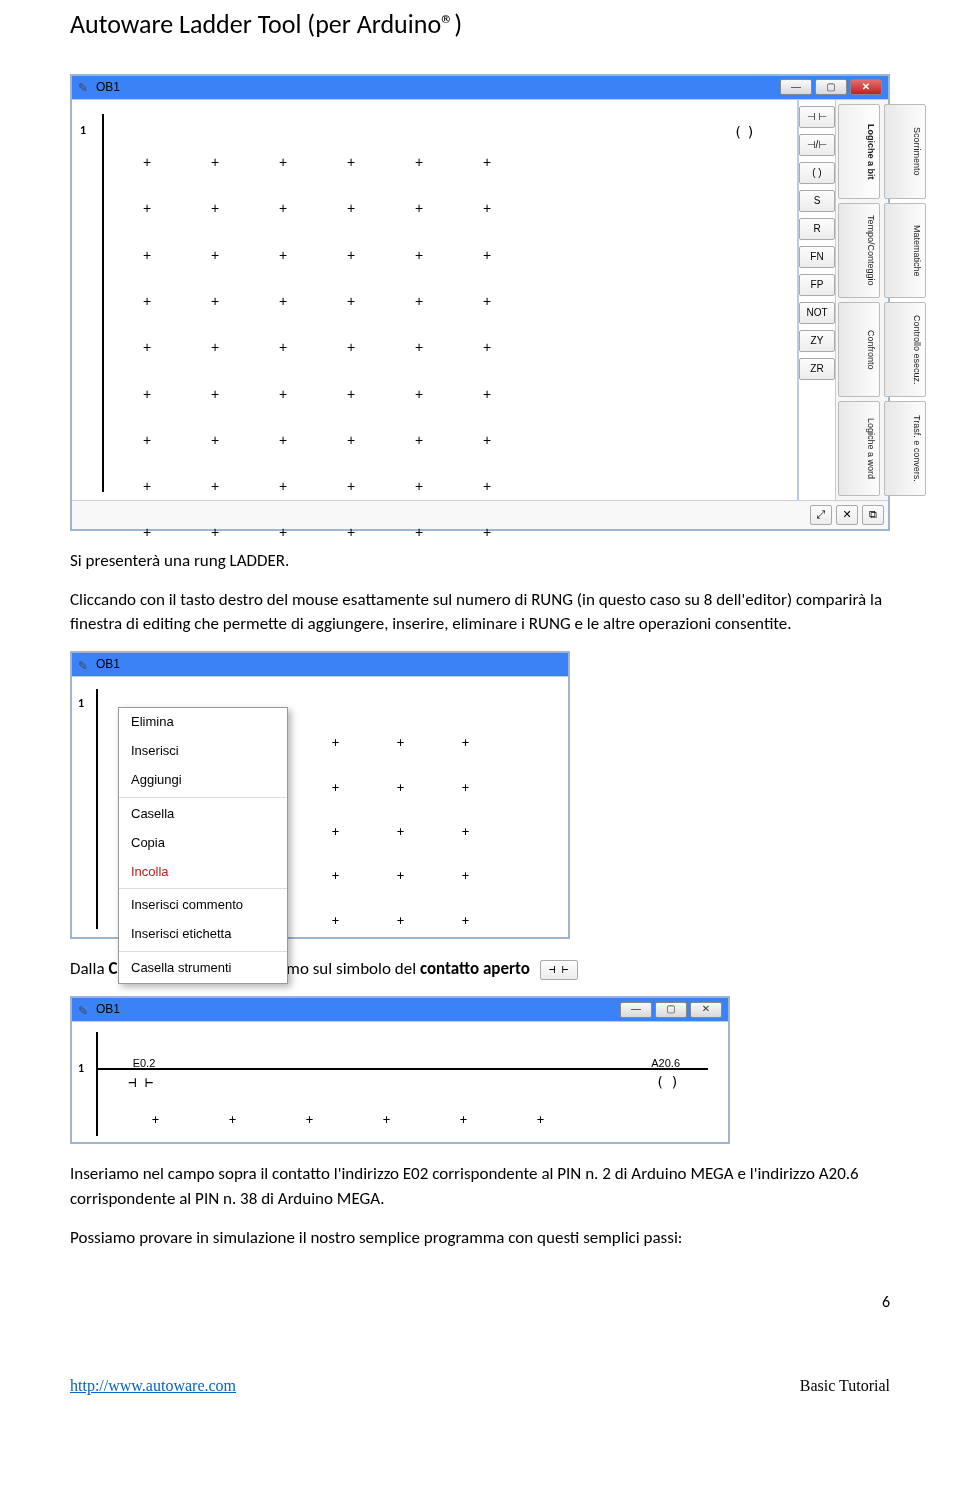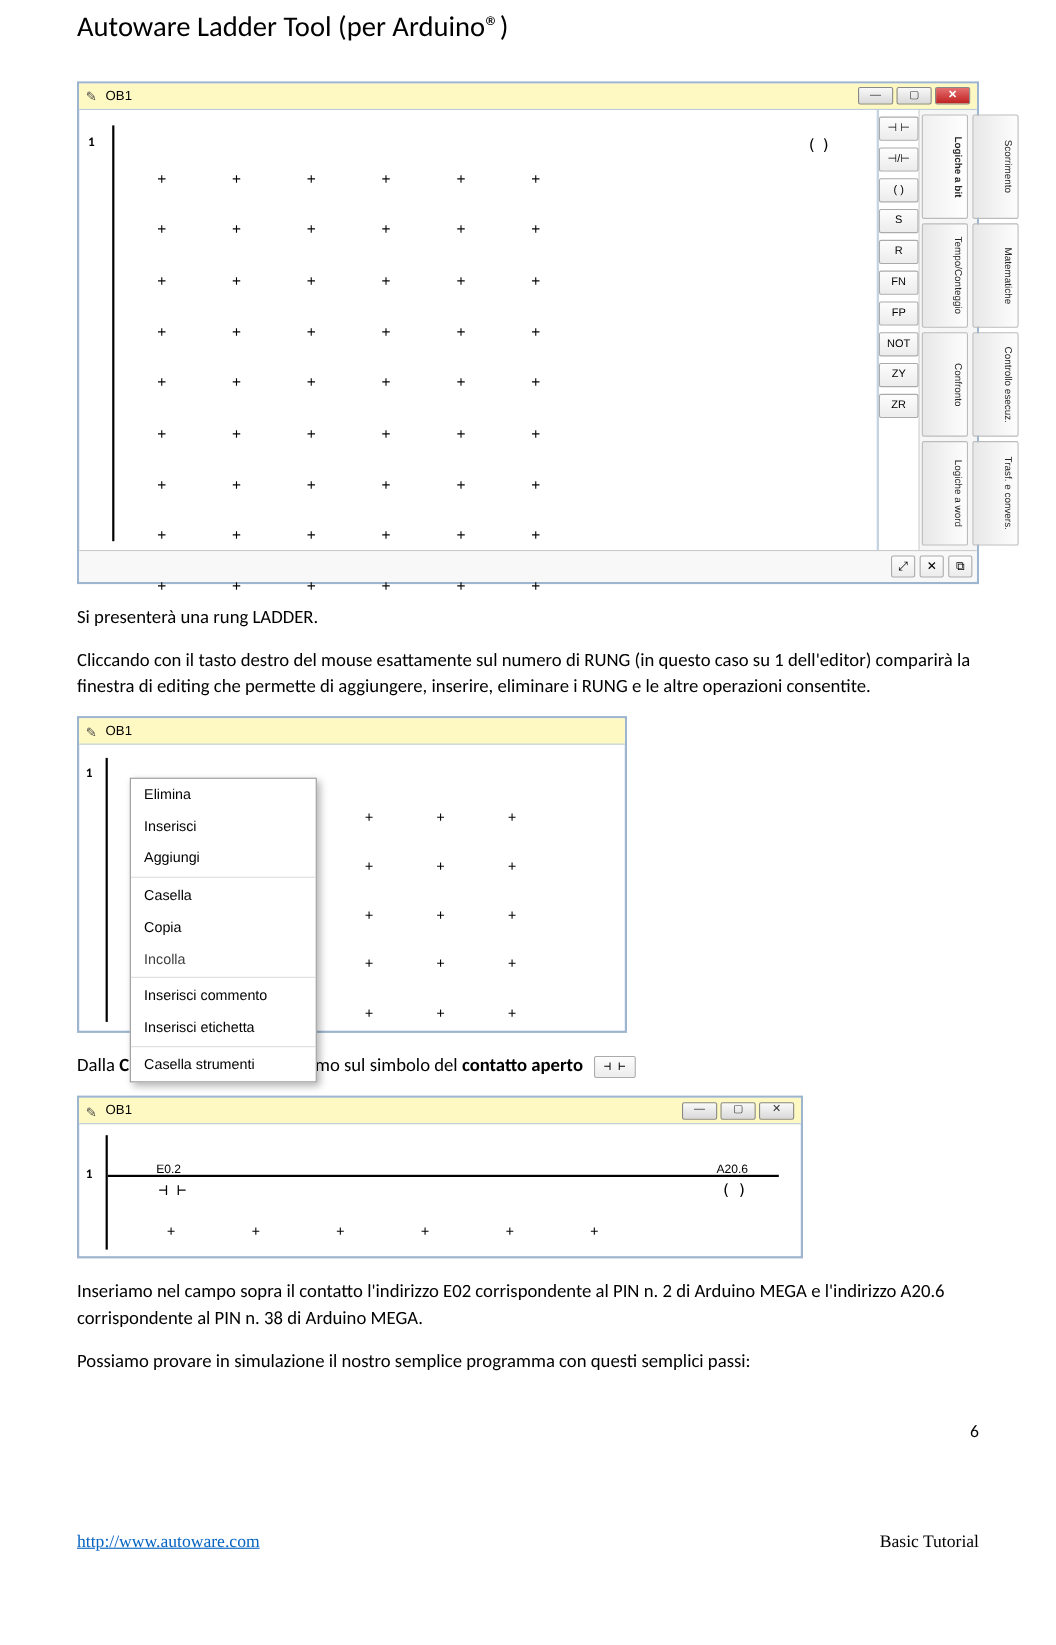--- a/index.html
+++ b/index.html
@@ -1,21 +1,21 @@
 <!DOCTYPE html>
 <html><head>
 <meta charset="utf-8">
 <style>
   * { box-sizing: border-box; margin: 0; padding: 0; }
   body { font-family: Calibri, Arial, sans-serif; background: #fff; width: 960px; margin: 0 auto; padding: 0 70px 30px 70px; color: #000; font-size: 17px; line-height: 1.45; }
   .header-title { text-align: left; font-size: 26px; font-weight: normal; padding: 6px 0 30px 0; font-family: Calibri, Arial, sans-serif; }
 
   
   .ob1-window { border: 2px solid #9db5cf; background: #fff; position: relative; margin-bottom: 18px; }
-  .ob1-title { display: flex; align-items: center; background: #fef9c3; border-bottom: 1px solid #bcd; padding: 3px 6px; font-size: 12px; font-family: Arial, sans-serif; color: #000; position: relative; }
+  .ob1-title { display: flex; align-items: center; background: #3b82f6; border-bottom: 1px solid #bcd; padding: 3px 6px; font-size: 12px; font-family: Arial, sans-serif; color: #000; position: relative; }
   .ob1-pencil { display: inline-block; width: 14px; height: 14px; margin-right: 4px; position: relative; }
   .ob1-pencil::before { content: "✎"; color: #444; font-size: 12px; }
   .win-controls { display: flex; gap: 3px; margin-left: auto; }
   .win-btn { width: 32px; height: 16px; border-radius: 2px; display: flex; align-items: center; justify-content: center; font-size: 10px; color: #333; border: 1px solid #888; background: linear-gradient(#f9f9f9,#d9d9d9); }
   .win-btn.close { background: linear-gradient(#e57070,#c02020); color: #fff; font-weight: bold; }
 
   
   .ladder-area { display: flex; }
   .ladder-canvas { flex: 1; border-right: 1px solid #bcd; padding: 8px 10px 8px 20px; position: relative; }
   .row-num { position: absolute; left: 8px; top: 22px; font-size: 12px; font-weight: bold; }
@@ -40,43 +40,43 @@
 
   
   .ob1-ctx { border: 2px solid #9db5cf; background: #fff; position: relative; margin-bottom: 18px; width: 500px; }
   .ctx-canvas { position: relative; height: 260px; }
   .ctx-rail { position: absolute; left: 24px; top: 12px; bottom: 8px; width: 2px; background: #000; }
   .ctx-row-num { position: absolute; left: 6px; top: 18px; font-size: 12px; font-weight: bold; }
   .ctx-plus-grid { position: absolute; left: 260px; top: 56px; }
   .ctx-plus-row { display: flex; gap: 58px; margin-bottom: 24px; font-size: 14px; }
   .context-menu { position: absolute; left: 46px; top: 30px; width: 170px; background: #fff; border: 1px solid #999; box-shadow: 3px 3px 7px rgba(0,0,0,0.3); font-size: 13px; font-family: "Segoe UI", Arial; }
   .context-menu .mi { padding: 5px 12px; cursor: default; }
-  .context-menu .mi.disabled { color: #404040; }
+  .context-menu .mi.disabled { color: #b91c1c; }
   .context-menu hr { border: none; border-top: 1px solid #ddd; margin: 2px 0; }
 
   
   .inline-contact { display: inline-block; width: 38px; height: 20px; border: 1px solid #aaa; background: linear-gradient(#fdfdfd,#ececec); vertical-align: middle; font-size: 11px; font-family: monospace; text-align: center; line-height: 18px; margin-left: 6px; border-radius: 2px; }
 
   
   .ob1-single { border: 2px solid #9db5cf; background: #fff; position: relative; margin-bottom: 18px; width: 660px; }
   .single-canvas { position: relative; height: 120px; padding: 6px; }
   .single-rail { position: absolute; left: 24px; top: 10px; bottom: 6px; width: 2px; background: #000; }
   .single-row-num { position: absolute; left: 6px; top: 38px; font-size: 12px; font-weight: bold; }
 
   
   .rung-wire { position: absolute; left: 26px; top: 46px; right: 20px; height: 2px; background: #000; }
-  .contact { position: absolute; left: 70px; top: 34px; text-align: left; font-size: 12px; font-family: Arial; }
+  .contact { position: absolute; left: 54px; top: 34px; text-align: right; font-size: 12px; font-family: Arial; }
   .contact .sym { font-family: monospace; font-size: 14px; background: #fff; padding: 0 2px; }
   .contact .lbl { font-size: 11px; margin-bottom: 0; }
   .coil { position: absolute; right: 48px; top: 34px; text-align: right; font-size: 12px; font-family: Arial; }
   .coil .sym { font-family: monospace; font-size: 14px; background: #fff; padding: 0 2px; letter-spacing: -1px; }
   .coil .lbl { font-size: 11px; }
   .single-plus { position: absolute; left: 80px; top: 88px; display: flex; gap: 70px; font-size: 14px; }
 
-  .footer { display: flex; justify-content: space-between; align-items: flex-end; margin-top: 76px; font-size: 16px; font-family: "Times New Roman", serif; }
+  .footer { display: flex; justify-content: space-between; align-items: flex-end; margin-top: 60px; font-size: 16px; font-family: "Times New Roman", serif; }
   .footer a { color: #0563c1; text-decoration: underline; }
   .page-num { font-size: 16px; text-align: right; font-family: Calibri, Arial; margin-top: 40px; }
 </style>
 </head>
 <body>
 
 <div class="header-title">Autoware Ladder Tool (per Arduino®)</div>
 
 <div class="ob1-window">
   <div class="ob1-title">
@@ -200,21 +200,21 @@
     </div>
   </div>
   <div class="bottom-icons">
     <div class="bicon">⤢</div>
     <div class="bicon">✕</div>
     <div class="bicon">⧉</div>
   </div>
 </div>
 
 <p class="para">Si presenterà una rung LADDER.</p>
-<p class="para">Cliccando con il tasto destro del mouse esattamente sul numero di RUNG (in questo caso su 1 dell'editor) comparirà la finestra di editing che permette di aggiungere, inserire, eliminare i RUNG  e le altre operazioni consentite.</p>
+<p class="para">Cliccando con il tasto destro del mouse esattamente sul numero di RUNG (in questo caso su 8 dell'editor) comparirà la finestra di editing che permette di aggiungere, inserire, eliminare i RUNG  e le altre operazioni consentite.</p>
 
 <div class="ob1-ctx">
   <div class="ob1-title">
     <span class="ob1-pencil"></span>
     <span>OB1</span>
   </div>
   <div class="ctx-canvas">
     <div class="ctx-rail"></div>
     <span class="ctx-row-num">1</span>
     <div class="context-menu">

